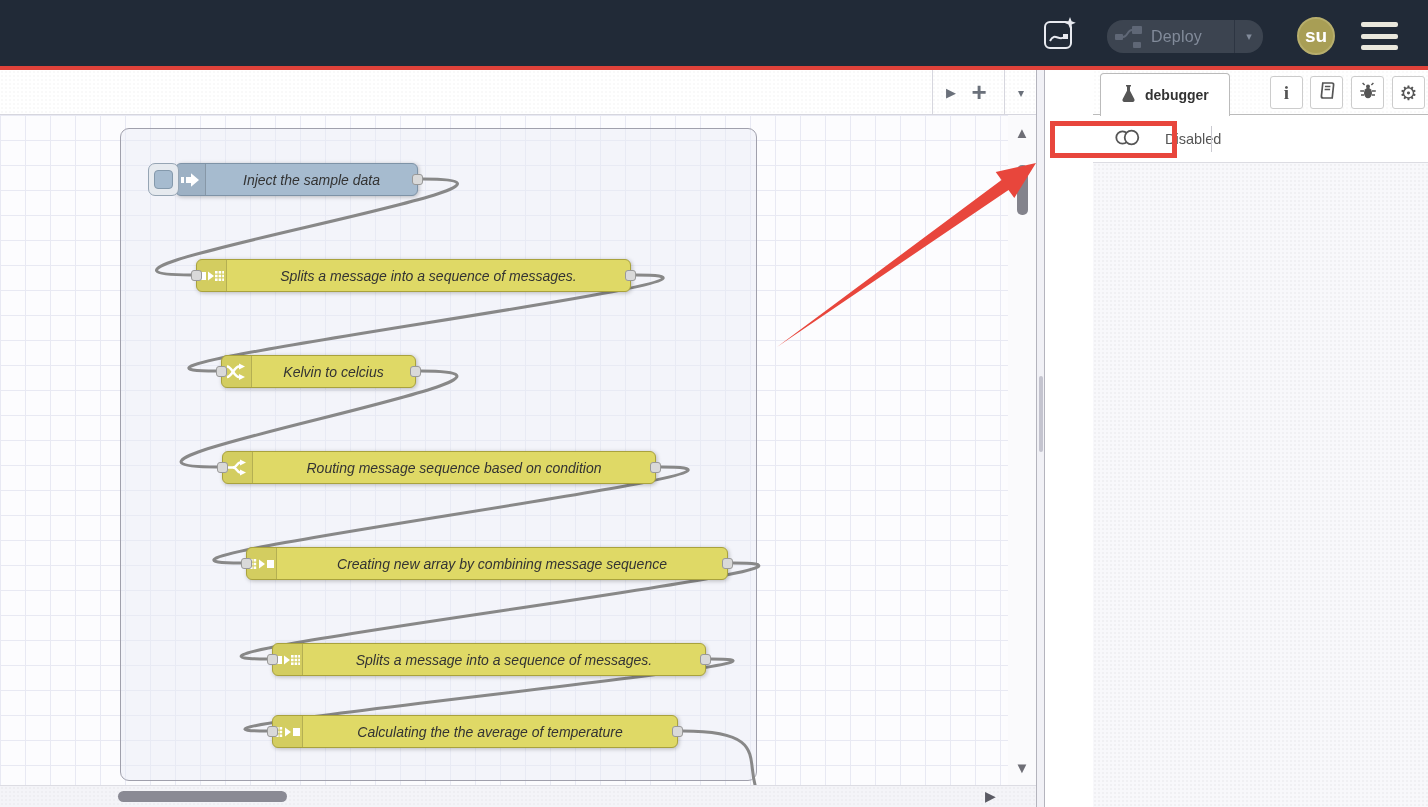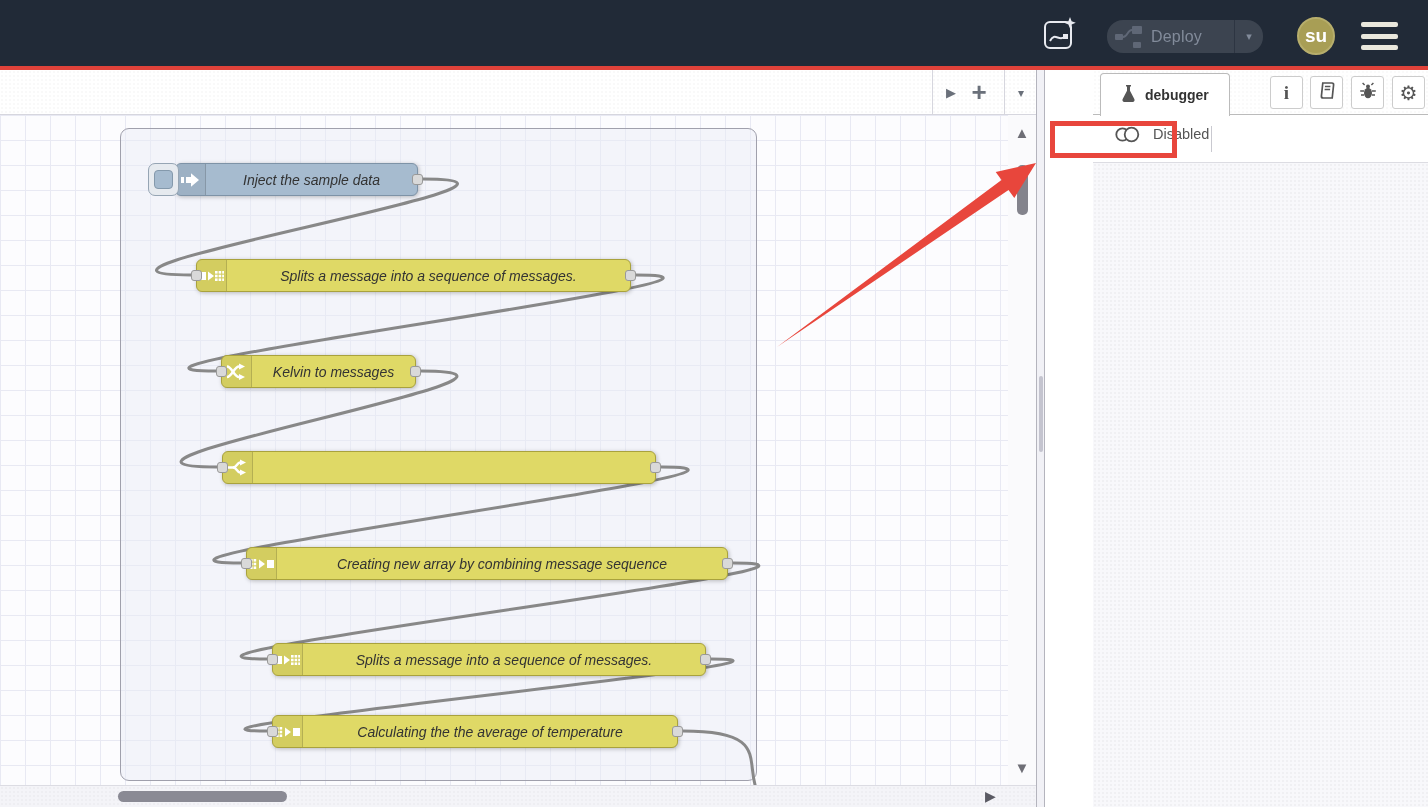--- a/index.html
+++ b/index.html
@@ -83,21 +83,21 @@
     border:1px solid #bbb; border-bottom:none; border-radius:4px 4px 0 0; display:flex; align-items:center;
     gap:9px; z-index:2; cursor:pointer; }
   .sb-tab-label { font-size:14px; font-weight:bold; color:#333; }
   .sb-iconbtn { position:absolute; top:6px; width:33px; height:33px; background:#fff; border:1px solid #ccc;
     border-radius:3px; display:flex; align-items:center; justify-content:center; color:#555; cursor:pointer; }
   .sb-gear { font-size:20px; line-height:20px; }
   .sb-info { font-family:"Liberation Serif", serif; font-weight:bold; font-size:19px; }
   .sb-caret { position:absolute; left:347px; top:14px; font-size:12px; color:#888; cursor:pointer; }
 
   .sb-toolbar { position:relative; height:48px; background:#fff; border-bottom:1px solid #dcdce2; }
-  .toggle-btn { position:absolute; left:21px; top:11px; height:26px; display:flex; align-items:flex-start; gap:12px;
+  .toggle-btn { position:absolute; left:21px; top:11px; height:26px; display:flex; align-items:center; gap:24px;
     cursor:pointer; }
   .toggle-label { font-size:14.5px; color:#555; }
   .sb-toolbar .vsep { position:absolute; left:118px; top:11px; width:1px; height:26px; background:#c9c9d0; }
   .sb-content { height:644px; background:#f8f8fb;
     background-image:radial-gradient(rgba(0,0,0,0.03) 1px, transparent 1px); background-size:4px 4px; }
 
   
   .annotation-box { position:absolute; border:5px solid #e8463c; z-index:50; pointer-events:none; }
   .annotation-svg { position:absolute; left:0; top:0; width:1428px; height:807px; z-index:49; pointer-events:none; }
 </style>
@@ -203,35 +203,36 @@
         <div class="node-icon">
           <svg width="21" height="17" viewBox="0 0 21 17">
             <g stroke="#fff" stroke-width="2.4" fill="none">
               <path d="M1 14 C6 14 8 3.5 13 3.5"></path>
               <path d="M1 3.5 C6 3.5 8 14 13 14"></path>
             </g>
             <path d="M13 0.5 l6 3 -6 3 z" fill="#fff"></path>
             <path d="M13 11 l6 3 -6 3 z" fill="#fff"></path>
           </svg>
         </div>
-        <span class="node-label">Kelvin to messages</span>
+        <span class="node-label">Kelvin to celcius</span>
         <div class="port in"></div>
         <div class="port out"></div>
       </div>
       <div class="node" style="left: 222px; top: 336px; width: 434px; background: rgb(223, 217, 102); border-color: rgb(169, 162, 61);">
         <div class="node-icon">
           <svg width="20" height="17" viewBox="0 0 20 17">
             <g stroke="#fff" stroke-width="2.4" fill="none">
               <path d="M0 8.5 h5 C9 8.5 9 3.5 12 3.5"></path>
               <path d="M5 8.5 C9 8.5 9 13.5 12 13.5"></path>
             </g>
             <path d="M12 0.5 l6 3 -6 3 z" fill="#fff"></path>
             <path d="M12 10.5 l6 3 -6 3 z" fill="#fff"></path>
           </svg>
         </div>
+        <span class="node-label">Routing message sequence based on condition</span>
         <div class="port in"></div>
         <div class="port out"></div>
       </div>
       <div class="node" style="left: 246px; top: 432px; width: 482px; background: rgb(223, 217, 102); border-color: rgb(169, 162, 61);">
         <div class="node-icon">
           <svg width="24" height="14" viewBox="0 0 24 14">
             <g fill="#fff">
               <rect x="0" y="2" width="2.6" height="2.6"></rect>
               <rect x="3.6" y="2" width="2.6" height="2.6"></rect>
               <rect x="0" y="5.7" width="2.6" height="2.6"></rect>

